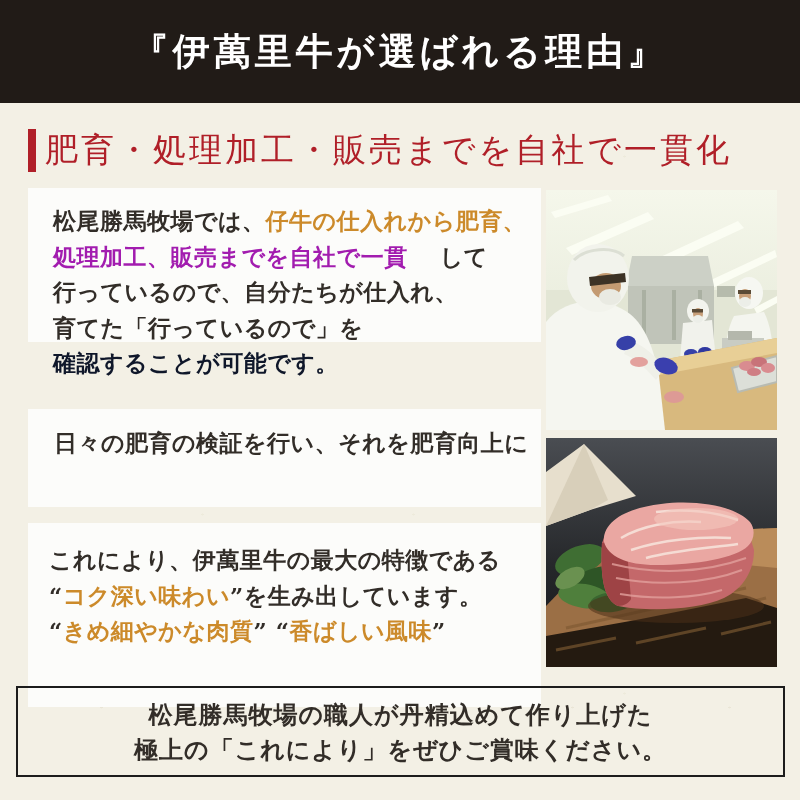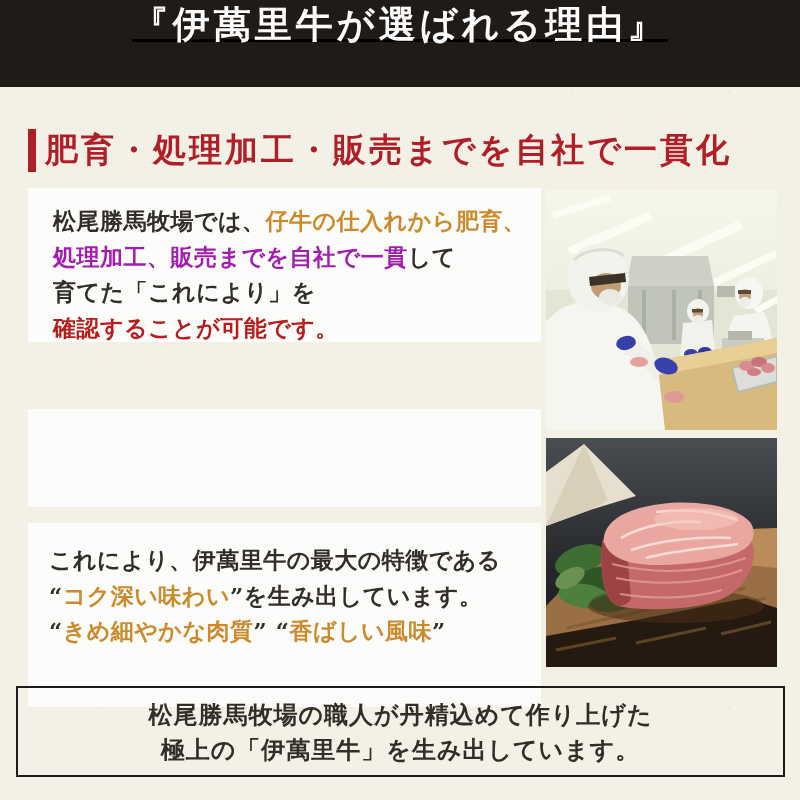--- a/index.html
+++ b/index.html
@@ -15,31 +15,31 @@
   }
   .page{
     position:relative;width:800px;height:800px;overflow:hidden;
     background-color:var(--page-bg);
     background-image:radial-gradient(#e9e5d6 1px, transparent 1.4px),
                      radial-gradient(#edeadb 1px, transparent 1.4px);
     background-size:157px 123px, 211px 179px;
     background-position:23px 31px, 97px 67px;
   }
   .header{
-    position:absolute;left:0;top:0;width:800px;height:87px;
-    background:var(--header-bg);display:flex;justify-content:center;text-decoration:underline;
+    position:absolute;left:0;top:0;width:800px;height:103px;
+    background:var(--header-bg);display:flex;align-items:center;justify-content:center;
   }
   .header-title{
     color:var(--header-text);font-size:37px;font-weight:bold;
     letter-spacing:4px;white-space:nowrap;
   }
   .headline{position:absolute;left:28px;top:126px;display:flex;align-items:center;height:48px;}
   .headline-bar{width:8px;height:43px;background:var(--heading-red);margin-right:9px;flex:none;}
   .headline-text{
-    color:var(--heading-red);font-size:33px;font-weight:bold;
+    color:var(--heading-red);font-size:33px;font-weight:normal;
     letter-spacing:3px;white-space:nowrap;text-align:center;
   }
   .box{position:absolute;left:28px;width:513px;background:var(--box-bg);}
   .box .line{font-size:23px;font-weight:bold;line-height:35.6px;color:var(--text);
     letter-spacing:0.5px;white-space:nowrap;}
   .box1{top:188px;height:154px;padding:15px 8px 0 25px;}
   .box2{top:409px;height:98px;padding:16px 8px 0 26px;}
   .box3{top:523px;height:184px;padding:19px 8px 0 21px;}
   .photo{position:absolute;left:546px;width:231px;overflow:hidden;}
   .photo1{top:190px;height:240px;}
@@ -62,26 +62,28 @@
     <h1 class="header-title">『伊萬里牛が選ばれる理由』</h1>
   </header>
 
   <div class="headline">
     <span class="headline-bar"></span>
     <span class="headline-text">肥育・処理加工・販売までを自社で一貫化</span>
   </div>
 
   <div class="box box1">
     <p class="line"><span style="color: rgb(50, 45, 40);">松尾勝馬牧場では、</span><span style="color: rgb(204, 138, 42);">仔牛の仕入れから肥育、</span></p>
-    <p class="line"><span style="color: #a21caf;">処理加工、販売までを自社で一貫</span><span style="color: rgb(50, 45, 40);">して</span></p>
-    <p class="line"><span style="color: rgb(50, 45, 40);">育てた「これにより」を</span></p>
-    <p class="line"><span style="color: #b91c1c;">確認することが可能です。</span></p>
+    <p class="line"><span style="color: #a21caf;">処理加工、販売までを自社で一貫</span><span style="color: rgb(50, 45, 40); margin-left: 32px;">して</span></p>
+    <p class="line"><span style="color: rgb(50, 45, 40);">行っているので、自分たちが仕入れ、</span></p>
+    <p class="line"><span style="color: rgb(50, 45, 40);">育てた「行っているので」を</span></p>
+    <p class="line"><span style="color: #0f172a;">確認することが可能です。</span></p>
   </div>
 
   <div class="box box2">
+    <p class="line"><span style="color: rgb(50, 45, 40);">日々の肥育の検証を行い、それを肥育向上に</span></p>
   </div>
 
   <div class="box box3">
     <p class="line"><span style="color: rgb(50, 45, 40);">これにより、伊萬里牛の最大の特徴である</span></p>
     <p class="line"><span style="color: rgb(50, 45, 40);">“</span><span style="color: rgb(204, 138, 42);">コク深い味わい</span><span style="color: rgb(50, 45, 40);">”</span><span style="color: rgb(50, 45, 40);">を生み出しています。</span></p>
     <p class="line"><span style="color: rgb(50, 45, 40);">“</span><span style="color: rgb(204, 138, 42);">きめ細やかな肉質</span><span style="color: rgb(50, 45, 40);">” “</span><span style="color: rgb(204, 138, 42);">香ばしい風味</span><span style="color: rgb(50, 45, 40);">”</span></p>
   </div>
 
   <figure class="photo photo1">
     <svg viewBox="0 0 231 240" preserveAspectRatio="none">
@@ -190,16 +192,16 @@
         <path d="M70,140 C110,148 160,146 196,132"></path>
         <path d="M66,126 C106,136 156,136 200,120"></path>
         <path d="M74,156 C110,162 150,160 176,152"></path>
       </g>
       <ellipse cx="150" cy="81" rx="42" ry="11" fill="#f4c6bc" opacity="0.6"></ellipse>
     </svg>
   </figure>
 
   <div class="footer-box">
     <p class="footer-line">松尾勝馬牧場の職人が丹精込めて作り上げた</p>
-    <p class="footer-line">極上の「伊萬里牛」を生み出しています。</p>
+    <p class="footer-line">極上の「これにより」をぜひご賞味ください。</p>
   </div>
 
 </div>
 
 </body></html>

